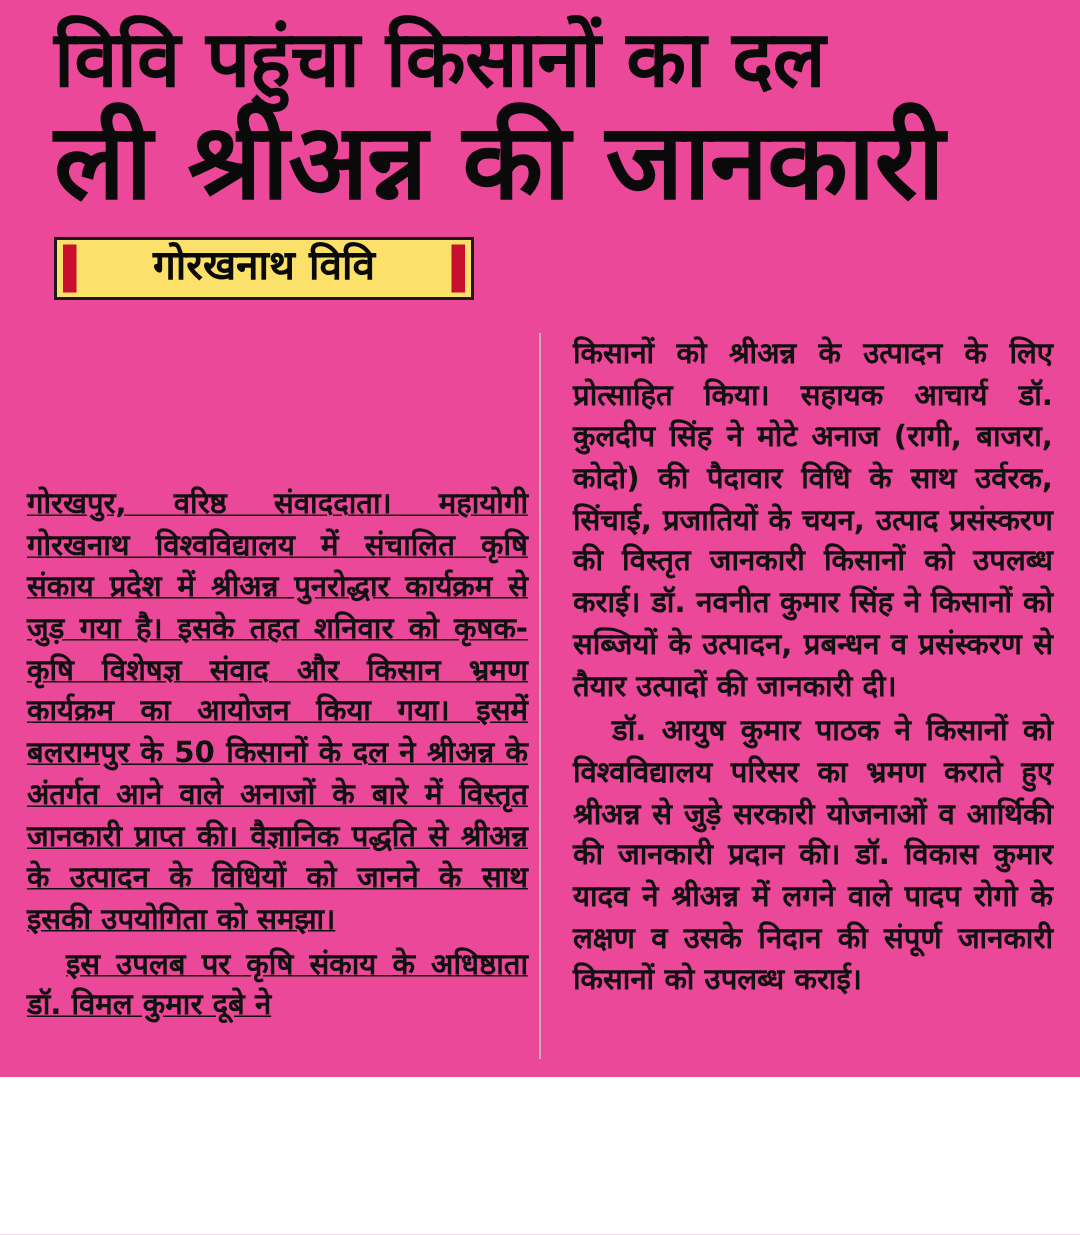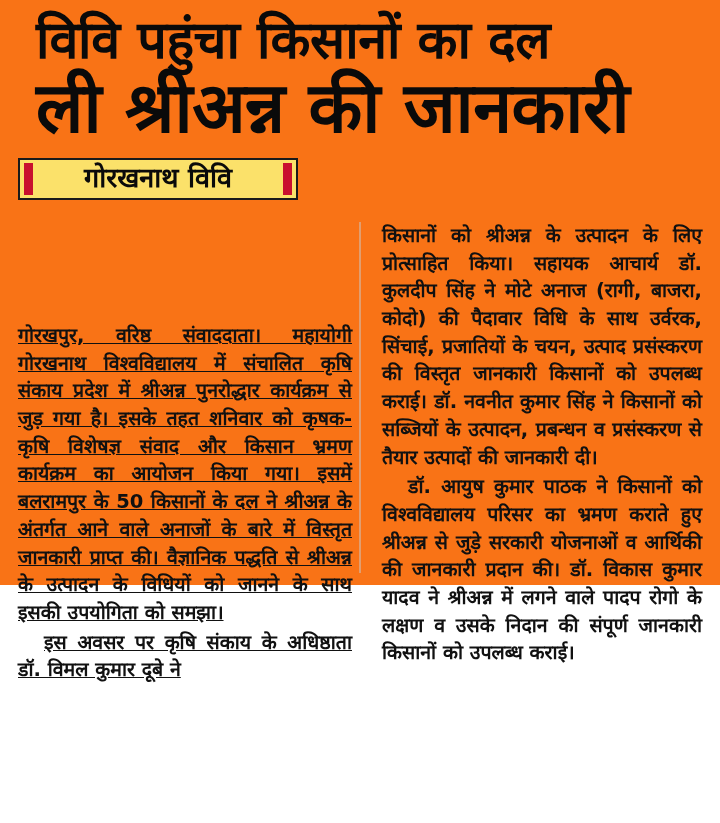--- a/index.html
+++ b/index.html
@@ -10,24 +10,24 @@
   body {
     width: 720px;
     height: 823px;
     font-family: "Liberation Serif", "DejaVu Serif", serif;
     color: #111111;
     overflow: hidden;
   }
   .page {
     position: relative;
     width: 720px;
-    height: 585px;
+    height: 718px;
     box-sizing: border-box;
     padding: 14px 18px 10px 18px;
-    background: #f97316;
+    background: #ec4899;
   }
 
   
   .headline {
     font-family: "DejaVu Sans", sans-serif;
     font-weight: bold;
     color: #0a0a0a;
     line-height: 1.02;
     letter-spacing: -0.5px;
   }
@@ -50,20 +50,21 @@
     align-items: center;
   }
   .kicker {
     position: relative;
     display: inline-flex;
     align-items: center;
     justify-content: center;
     background: #fbe16a;
     border: 2px solid #1a1a1a;
     padding: 3px 22px 6px 22px;
+    margin-left: 18px;
     box-sizing: border-box;
     height: 42px;
     min-width: 280px;
   }
   .kicker-text {
     font-family: "DejaVu Sans", sans-serif;
     font-weight: bold;
     font-size: 27px;
     color: #0a0a0a;
     line-height: 1;
@@ -140,21 +141,21 @@
       <span class="kicker-text">गोरखनाथ विवि</span>
       <span class="bar right"></span>
     </div>
   </div>
 
   <div class="columns">
     <div class="divider"></div>
 
     <div class="col col-left">
       <p class="body">गोरखपुर, वरिष्ठ संवाददाता। महायोगी गोरखनाथ विश्वविद्यालय में संचालित कृषि संकाय प्रदेश में श्रीअन्न पुनरोद्धार कार्यक्रम से जुड़ गया है। इसके तहत शनिवार को कृषक-कृषि विशेषज्ञ संवाद और किसान भ्रमण कार्यक्रम का आयोजन किया गया। इसमें बलरामपुर के 50 किसानों के दल ने श्रीअन्न के अंतर्गत आने वाले अनाजों के बारे में विस्तृत जानकारी प्राप्त की। वैज्ञानिक पद्धति से श्रीअन्न के उत्पादन के विधियों को जानने के साथ इसकी उपयोगिता को समझा।</p>
-      <p class="body indent">इस अवसर पर कृषि संकाय के अधिष्ठाता डॉ. विमल कुमार दूबे ने</p>
+      <p class="body indent">इस उपलब पर कृषि संकाय के अधिष्ठाता डॉ. विमल कुमार दूबे ने</p>
     </div>
 
     <div class="col col-right">
       <div class="right-top">
         <p class="body">किसानों को श्रीअन्न के उत्पादन के लिए प्रोत्साहित किया। सहायक आचार्य डॉ. कुलदीप सिंह ने मोटे अनाज (रागी, बाजरा, कोदो) की पैदावार विधि के साथ उर्वरक, सिंचाई, प्रजातियों के चयन, उत्पाद प्रसंस्करण की विस्तृत जानकारी किसानों को उपलब्ध कराई। डॉ. नवनीत कुमार सिंह ने किसानों को सब्जियों के उत्पादन, प्रबन्धन व प्रसंस्करण से तैयार उत्पादों की जानकारी दी।</p>
         <p class="body indent">डॉ. आयुष कुमार पाठक ने किसानों को विश्वविद्यालय परिसर का भ्रमण कराते हुए श्रीअन्न से जुड़े सरकारी योजनाओं व आर्थिकी की जानकारी प्रदान की। डॉ. विकास कुमार यादव ने श्रीअन्न में लगने वाले पादप रोगो के लक्षण व उसके निदान की संपूर्ण जानकारी किसानों को उपलब्ध कराई।</p>
       </div>
     </div>
   </div>
 

